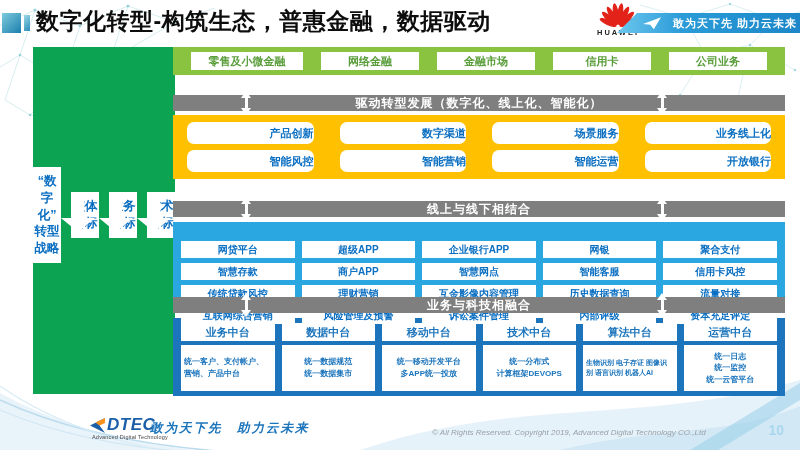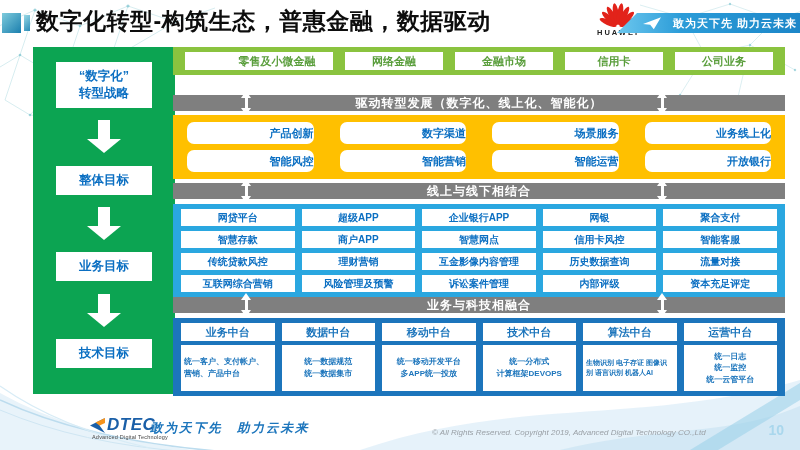--- a/index.html
+++ b/index.html
@@ -18,49 +18,49 @@
   .huawei{position:absolute;left:593px;top:3px;width:50px;text-align:center;}
   .huawei .brand{font-size:7.5px;font-weight:bold;letter-spacing:2px;color:#222;margin-top:-1px;}
   .banner{position:absolute;left:617px;top:13px;width:183px;height:20px;
     background:linear-gradient(90deg,#6cc7ee 0%,#2b9cd8 35%,#1c86c8 100%);
     clip-path:polygon(20px 0,100% 0,100% 100%,0 100%);
     display:flex;align-items:center;}
   .banner .plane{margin-left:26px;}
   .banner .slogan{color:#fff;font-size:11px;font-weight:bold;margin-left:12px;letter-spacing:1px;white-space:nowrap;}
   
   .sidebar{position:absolute;left:33px;top:47px;width:142px;height:347px;background:#0ca452;
-    display:flex;flex-direction:column;align-items:center;justify-content:space-between;
+    display:flex;flex-direction:row;align-items:center;justify-content:space-between;
     padding:15px 0 26px 0;box-sizing:border-box;}
   .side-box{width:96px;background:#fff;color:#0b6fc2;font-weight:bold;font-size:12.5px;
     text-align:center;padding:6px 0;line-height:1.35;white-space:pre-line;}
   .sarrow{width:34px;height:33px;position:relative;}
   .sarrow i{position:absolute;left:11px;top:0;width:12px;height:20px;background:#fff;}
   .sarrow:after{content:"";position:absolute;top:19px;left:0;width:0;height:0;
     border-left:17px solid transparent;border-right:17px solid transparent;border-top:14px solid #fff;}
   
   .main{position:absolute;left:173px;top:47px;width:612px;}
   .row-green{height:28px;background:#8ac33f;display:flex;align-items:center;justify-content:space-evenly;}
   .row-green .cell{background:#fff;color:#5a9e3c;font-size:11px;font-weight:bold;height:18px;
     line-height:18px;text-align:center;width:98px;}
-  .row-green .cell.wide{width:112px;padding-left:36px;}
+  .row-green .cell.wide{width:112px;}
   .graybar{position:relative;height:16px;background:#7f7f7f;color:#fff;font-size:12px;font-weight:bold;
     line-height:16px;text-align:center;letter-spacing:1px;}
-  .mt3{margin-top:20px}.mt4{margin-top:4px}.mt5{margin-top:5px}.mt6{margin-top:4px}.mt8{}
+  .mt3{margin-top:20px}.mt4{margin-top:4px}.mt5{margin-top:5px}.mt6{margin-top:22px}.mt8{}
   .varrow{position:absolute;top:-4px;width:12px;height:24px;}
   .varrow i{position:absolute;left:4.5px;top:5px;bottom:5px;width:3px;background:#fff;}
   .varrow:before,.varrow:after{content:"";position:absolute;left:1px;width:0;height:0;
     border-left:5px solid transparent;border-right:5px solid transparent;}
   .varrow:before{top:0;border-bottom:7px solid #fff;}
   .varrow:after{bottom:0;border-top:7px solid #fff;}
   .va-l{left:11%;} .va-r{left:79%;}
   .row-yellow{height:64px;background:#ffc000;box-sizing:border-box;padding:7px 14px;
     display:grid;grid-template-columns:repeat(4,1fr);row-gap:6px;column-gap:26px;align-items:center;}
   .row-yellow .cell{background:#fff;color:#0b6fc2;font-size:11px;font-weight:bold;height:22px;
     line-height:22px;text-align:right;border-radius:7px;}
-  .row-blue{height:93px;background:#2aa7e0;box-sizing:border-box;padding:5px 8px;
+  .row-blue{height:75px;background:#2aa7e0;box-sizing:border-box;padding:19px 8px;
     display:grid;grid-template-columns:repeat(5,1fr);column-gap:7px;row-gap:5px;}
   .row-blue .cell{background:#fff;color:#0b6fc2;font-size:10px;font-weight:bold;height:17px;
     line-height:17px;text-align:center;white-space:nowrap;overflow:hidden;}
   .row-platforms{height:78px;background:#1c75bc;box-sizing:border-box;padding:5px 8px;
     display:grid;grid-template-columns:repeat(6,1fr);column-gap:7px;grid-template-rows:18px 46px;row-gap:4px;}
   .row-platforms .head{background:#fff;color:#1c75bc;font-size:11px;font-weight:bold;
     line-height:18px;text-align:center;}
   .row-platforms .body{background:#fff;color:#1c75bc;font-size:8px;font-weight:bold;line-height:1.45;
     display:flex;align-items:center;justify-content:center;text-align:center;white-space:pre-line;
     padding:1px 3px;box-sizing:border-box;overflow:hidden;}
@@ -230,22 +230,22 @@
 
   <div class="row-blue mt5">
     <div class="cell">网贷平台</div>
     <div class="cell">超级APP</div>
     <div class="cell">企业银行APP</div>
     <div class="cell">网银</div>
     <div class="cell">聚合支付</div>
     <div class="cell">智慧存款</div>
     <div class="cell">商户APP</div>
     <div class="cell">智慧网点</div>
+    <div class="cell">智能客服</div>
     <div class="cell">信用卡风控</div>
-    <div class="cell">智能客服</div>
     <div class="cell">传统贷款风控</div>
     <div class="cell">理财营销</div>
     <div class="cell">互金影像内容管理</div>
     <div class="cell">历史数据查询</div>
     <div class="cell">流量对接</div>
     <div class="cell">互联网综合营销</div>
     <div class="cell">风险管理及预警</div>
     <div class="cell">诉讼案件管理</div>
     <div class="cell">内部评级</div>
     <div class="cell">资本充足评定</div>

